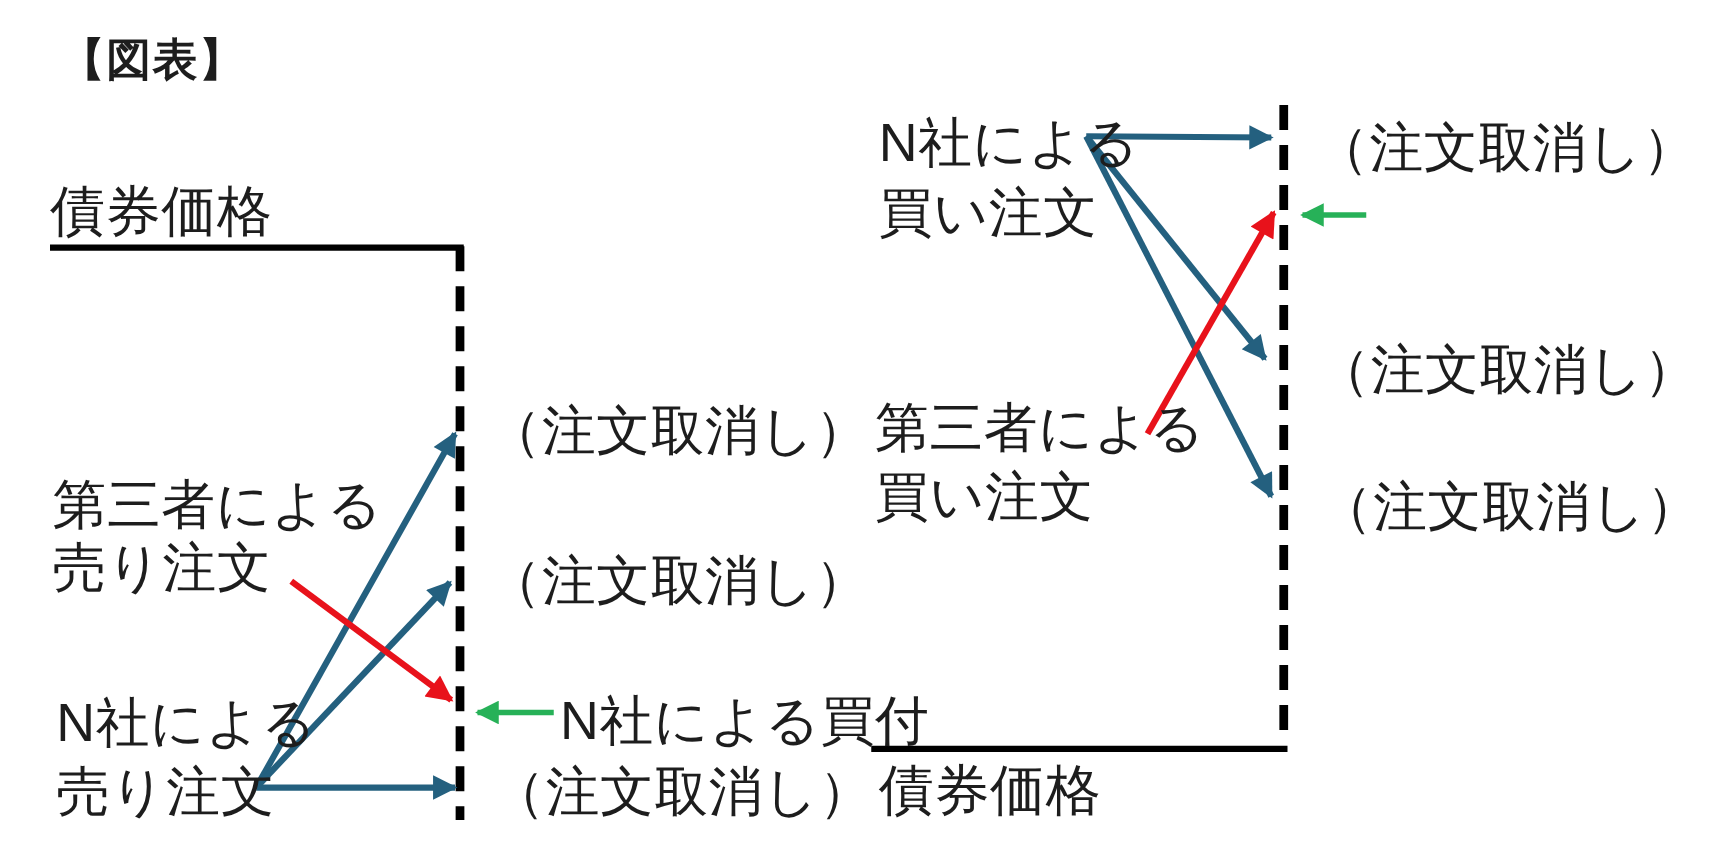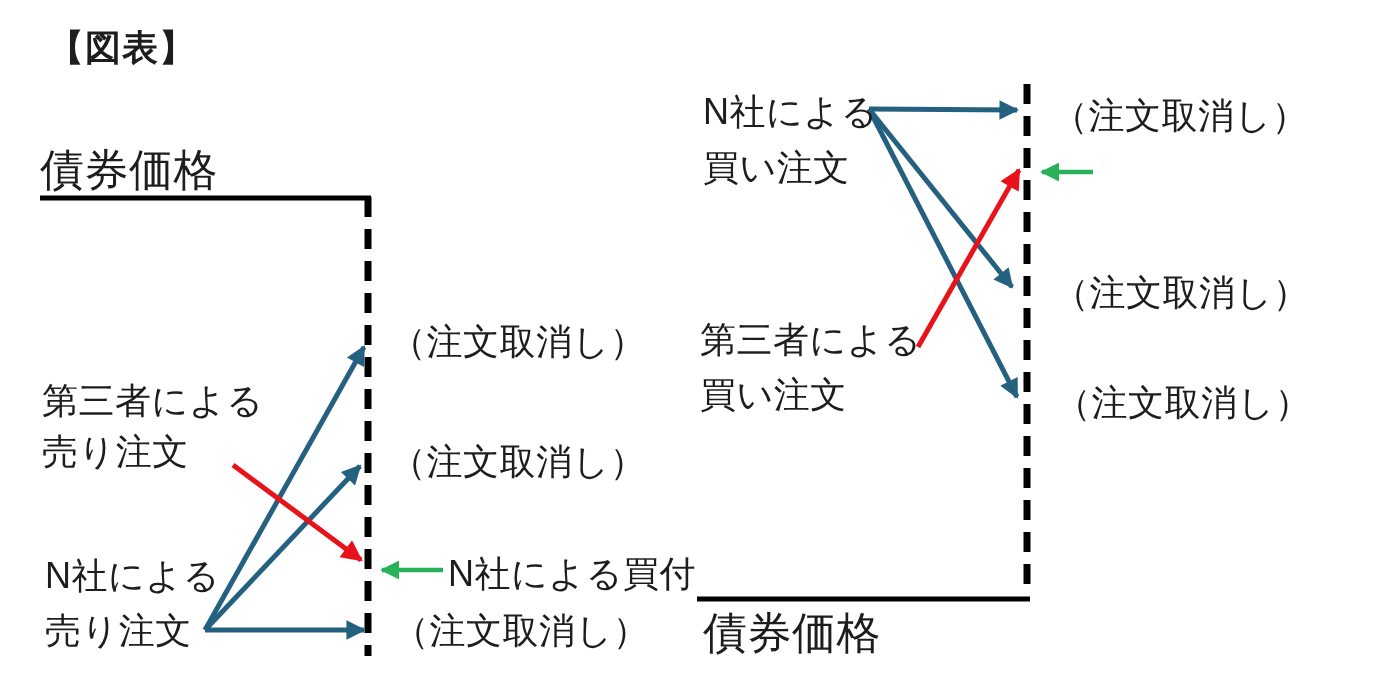--- a/index.html
+++ b/index.html
@@ -15,21 +15,21 @@
   .stage{
     position:relative;
     width:1374px;height:690px;
     background:var(--bg);
     overflow:hidden;
   }
   .stage svg{position:absolute;left:0;top:0;}
   .lbl{
     position:absolute;
     color:var(--text-color);
-    font-size:36px;
+    font-size:43px;
     line-height:1.1;
     white-space:nowrap;
     letter-spacing:0.5px;
   }
   .lbl.title{font-size:36px;font-weight:600;letter-spacing:1px;}
   .lbl.axis{font-size:44px;}
 </style>
 </head>
 <body>
 

